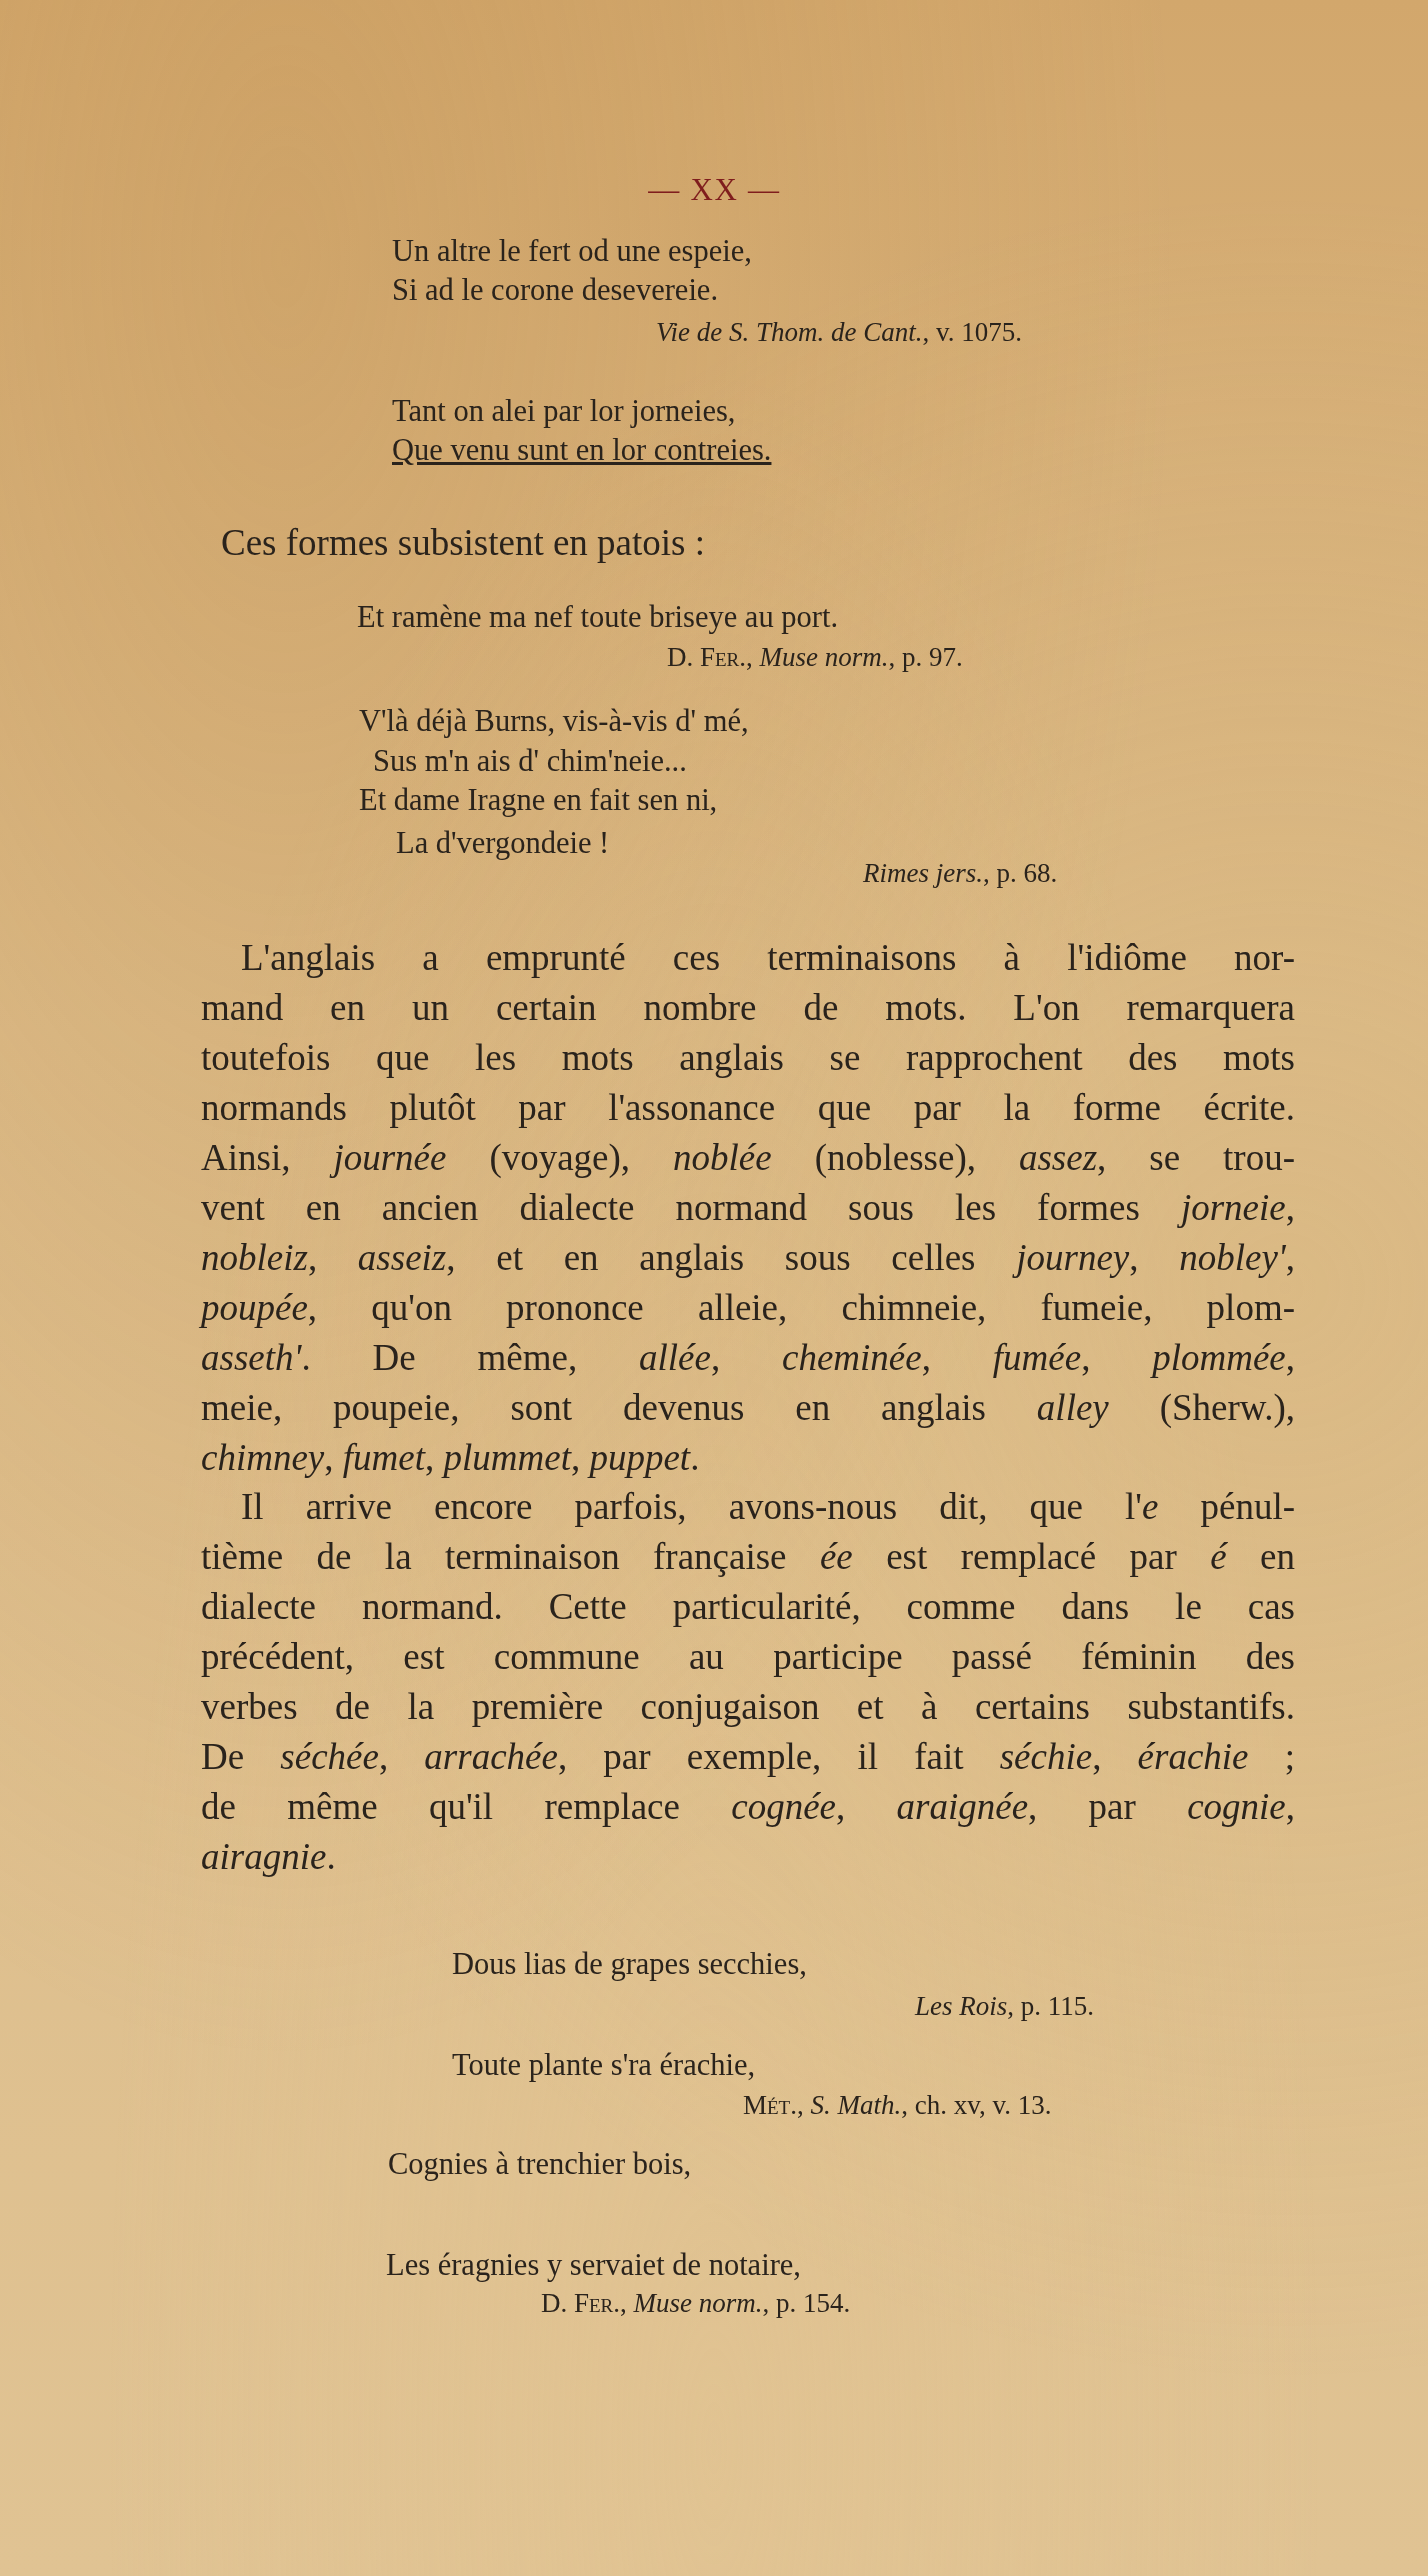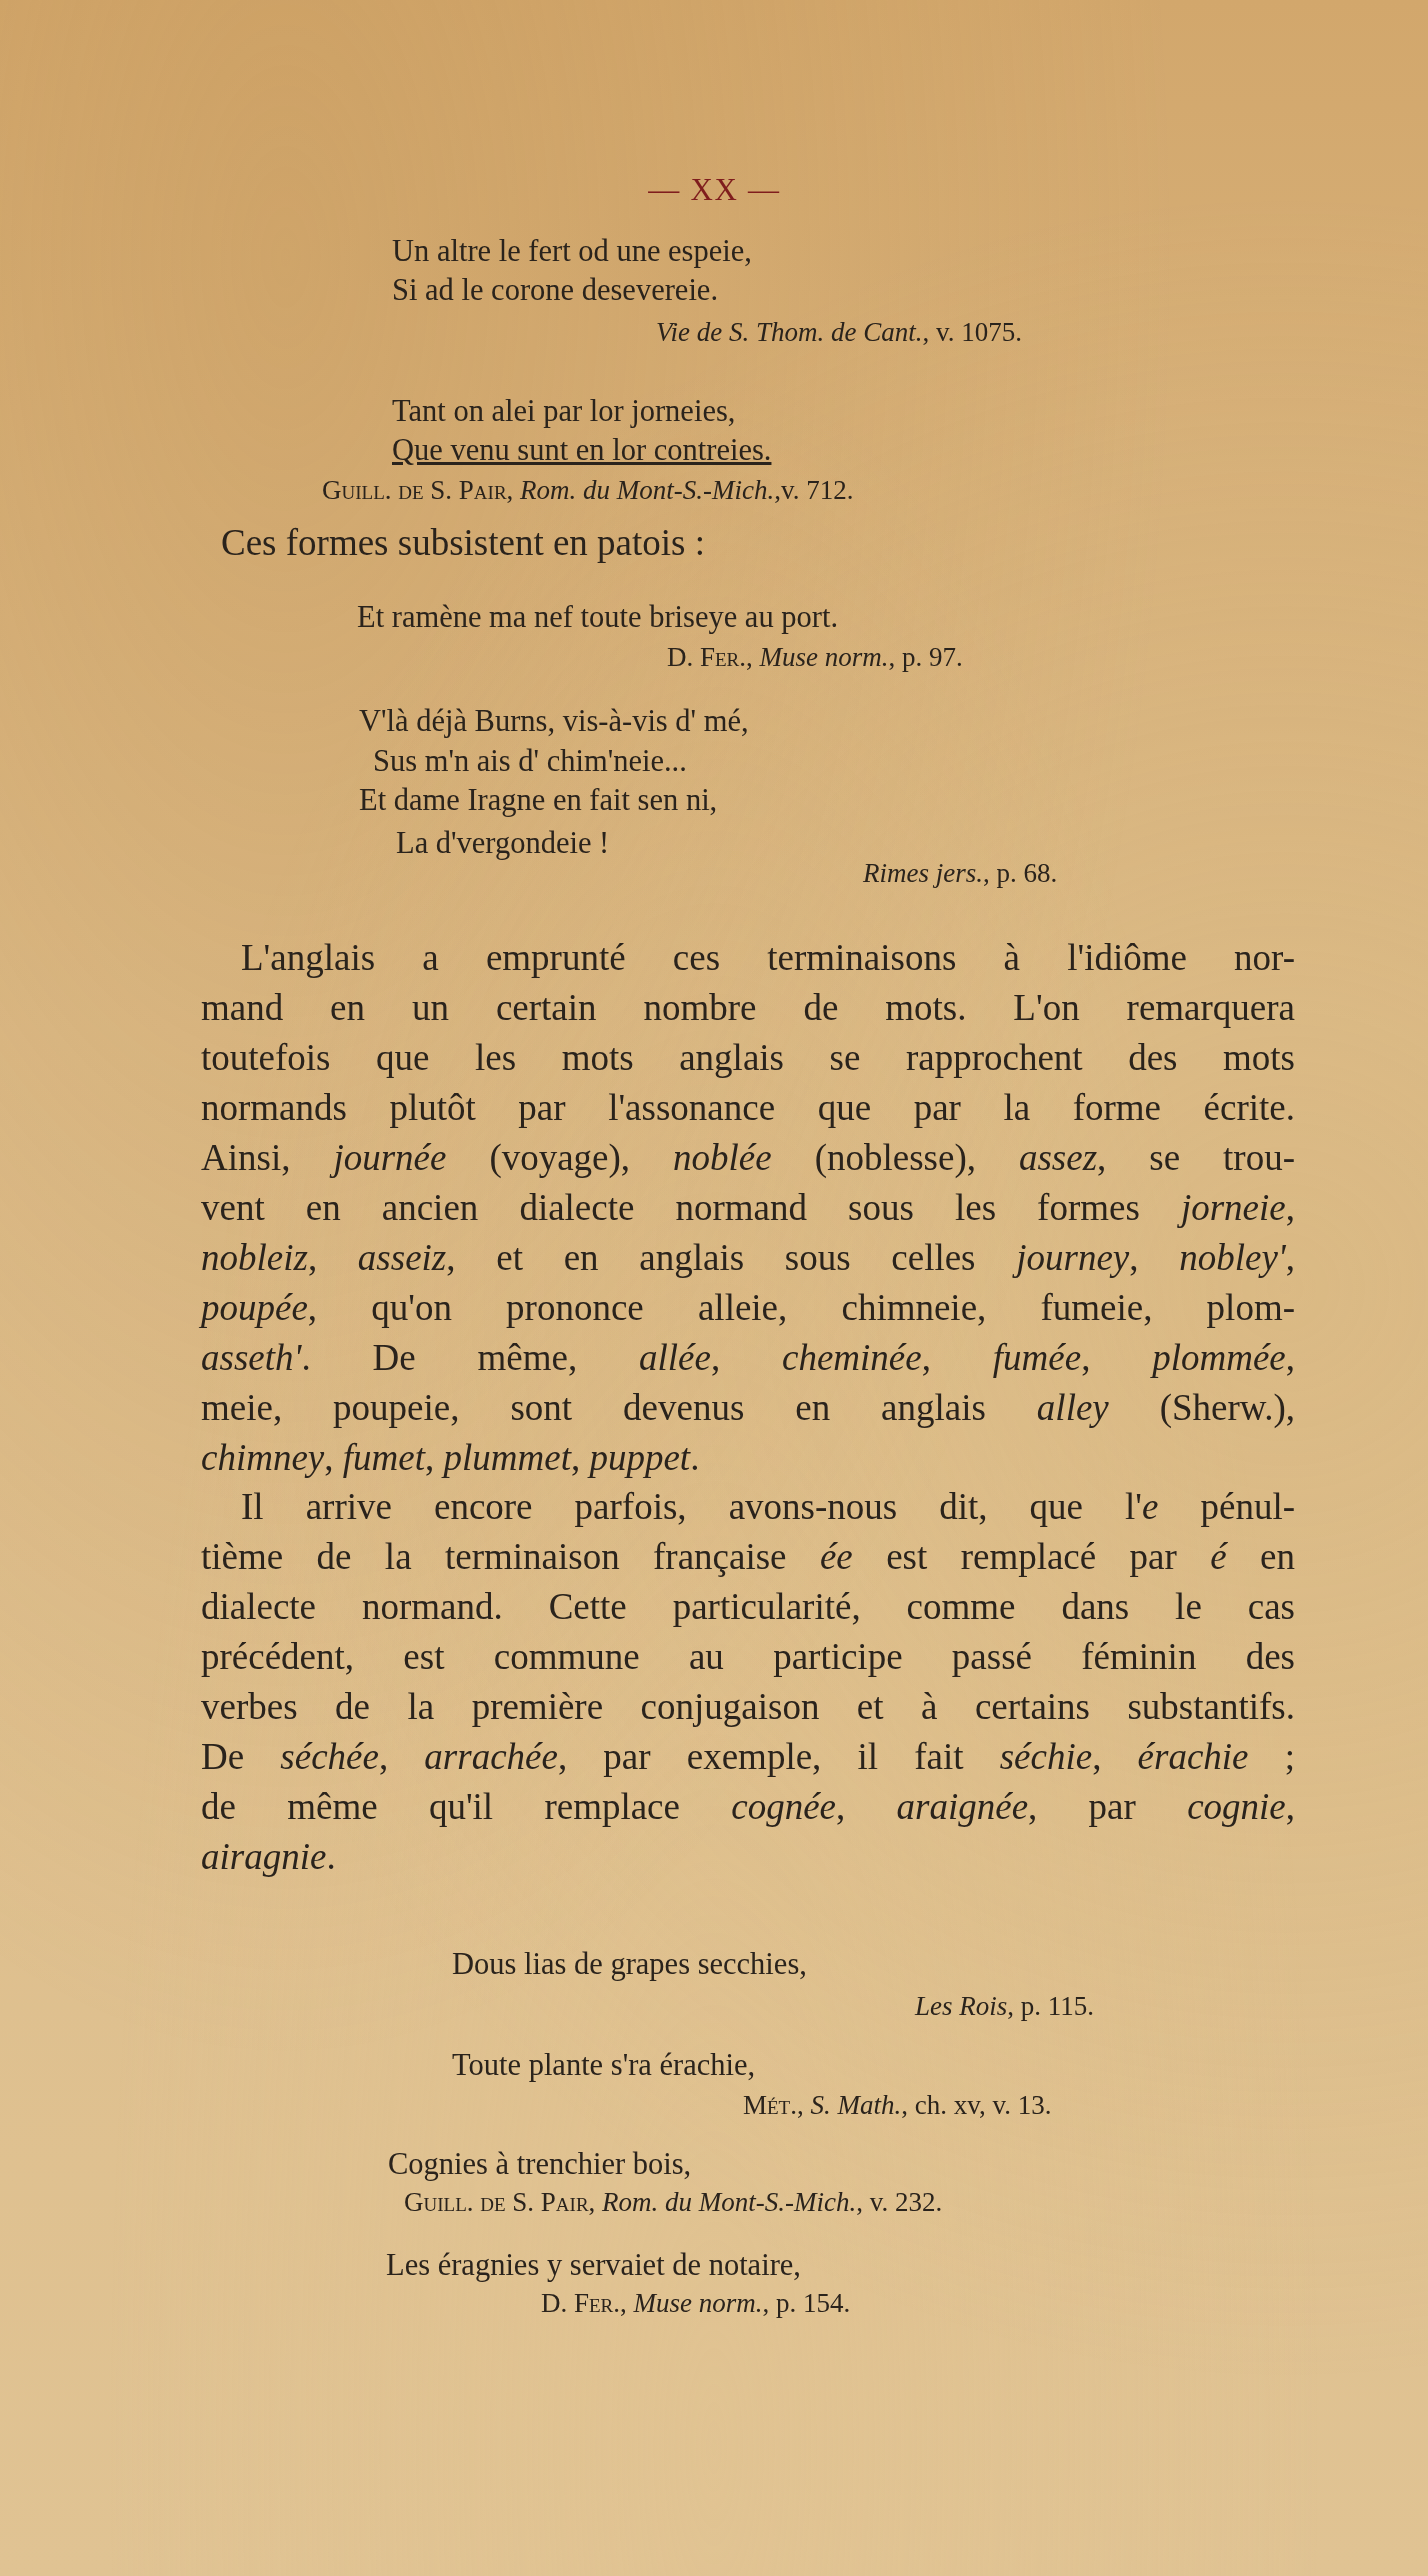--- a/index.html
+++ b/index.html
@@ -41,21 +41,20 @@
 <div class="page">
 
   <div class="header">— XX —</div>
 
   <div class="verse" style="left:392px; top:233px;">Un altre le fert od une espeie,</div>
   <div class="verse" style="left:392px; top:272px;font-family:Liberation Serif, serif;">Si ad le corone desevereie.</div>
   <div class="cite" style="left:656px; top:317px;"><i>Vie de S. Thom. de Cant.</i><span>, v. 1075.</span></div>
 
   <div class="verse" style="left:392px; top:393px;">Tant on alei par lor jorneies,</div>
   <div class="verse" style="left:392px; top:432px;text-decoration:underline;">Que venu sunt en lor contreies.</div>
-  <div class="cite" style="left:322px; top:475px;"><span class="sc">Guill. de S. Pair,</span> <i>Rom. du Mont-S.-Mich.</i><span>,v. 712.</span></div>
 
   <div class="lead-para" style="left:221px; top:518px;">Ces formes subsistent en patois :</div>
 
   <div class="verse" style="left:357px; top:599px;">Et ramène ma nef toute briseye au port.</div>
   <div class="cite" style="left:667px; top:642px;"><span class="sc">D. Fer.,</span> <i>Muse norm.</i><span>, p. 97.</span></div>
 
   <div class="verse" style="left:359px; top:703px;">V'là déjà Burns, vis-à-vis d' mé,</div>
   <div class="verse" style="left:373px; top:743px;">Sus m'n ais d' chim'neie...</div>
   <div class="verse" style="left:359px; top:782px;">Et dame Iragne en fait sen ni,</div>
   <div class="verse" style="left:396px; top:825px;">La d'vergondeie !</div>
@@ -90,19 +89,18 @@
       </div>
   </div>
 
   <div class="verse" style="left:452px; top:1946px;">Dous lias de grapes secchies,</div>
   <div class="cite" style="left:915px; top:1991px;"><i>Les Rois</i><span>, p. 115.</span></div>
 
   <div class="verse" style="left:452px; top:2047px;">Toute plante s'ra érachie,</div>
   <div class="cite" style="left:743px; top:2090px;"><span class="sc">Mét.,</span> <i>S. Math.</i><span>, ch. xv, v. 13.</span></div>
 
   <div class="verse" style="left:388px; top:2146px;">Cognies à trenchier bois,</div>
-  <div class="cite" style="left:404px; top:2187px;"><span class="sc">Guill. de S. Pair,</span> <i>Rom. du Mont-S.-Mich.</i><span>, v. 232.</span></div>
 
   <div class="verse" style="left:386px; top:2247px;">Les éragnies y servaiet de notaire,</div>
   <div class="cite" style="left:541px; top:2288px;"><span class="sc">D. Fer.,</span> <i>Muse norm.</i><span>, p. 154.</span></div>
 
 </div>
 
 
 </body></html>

